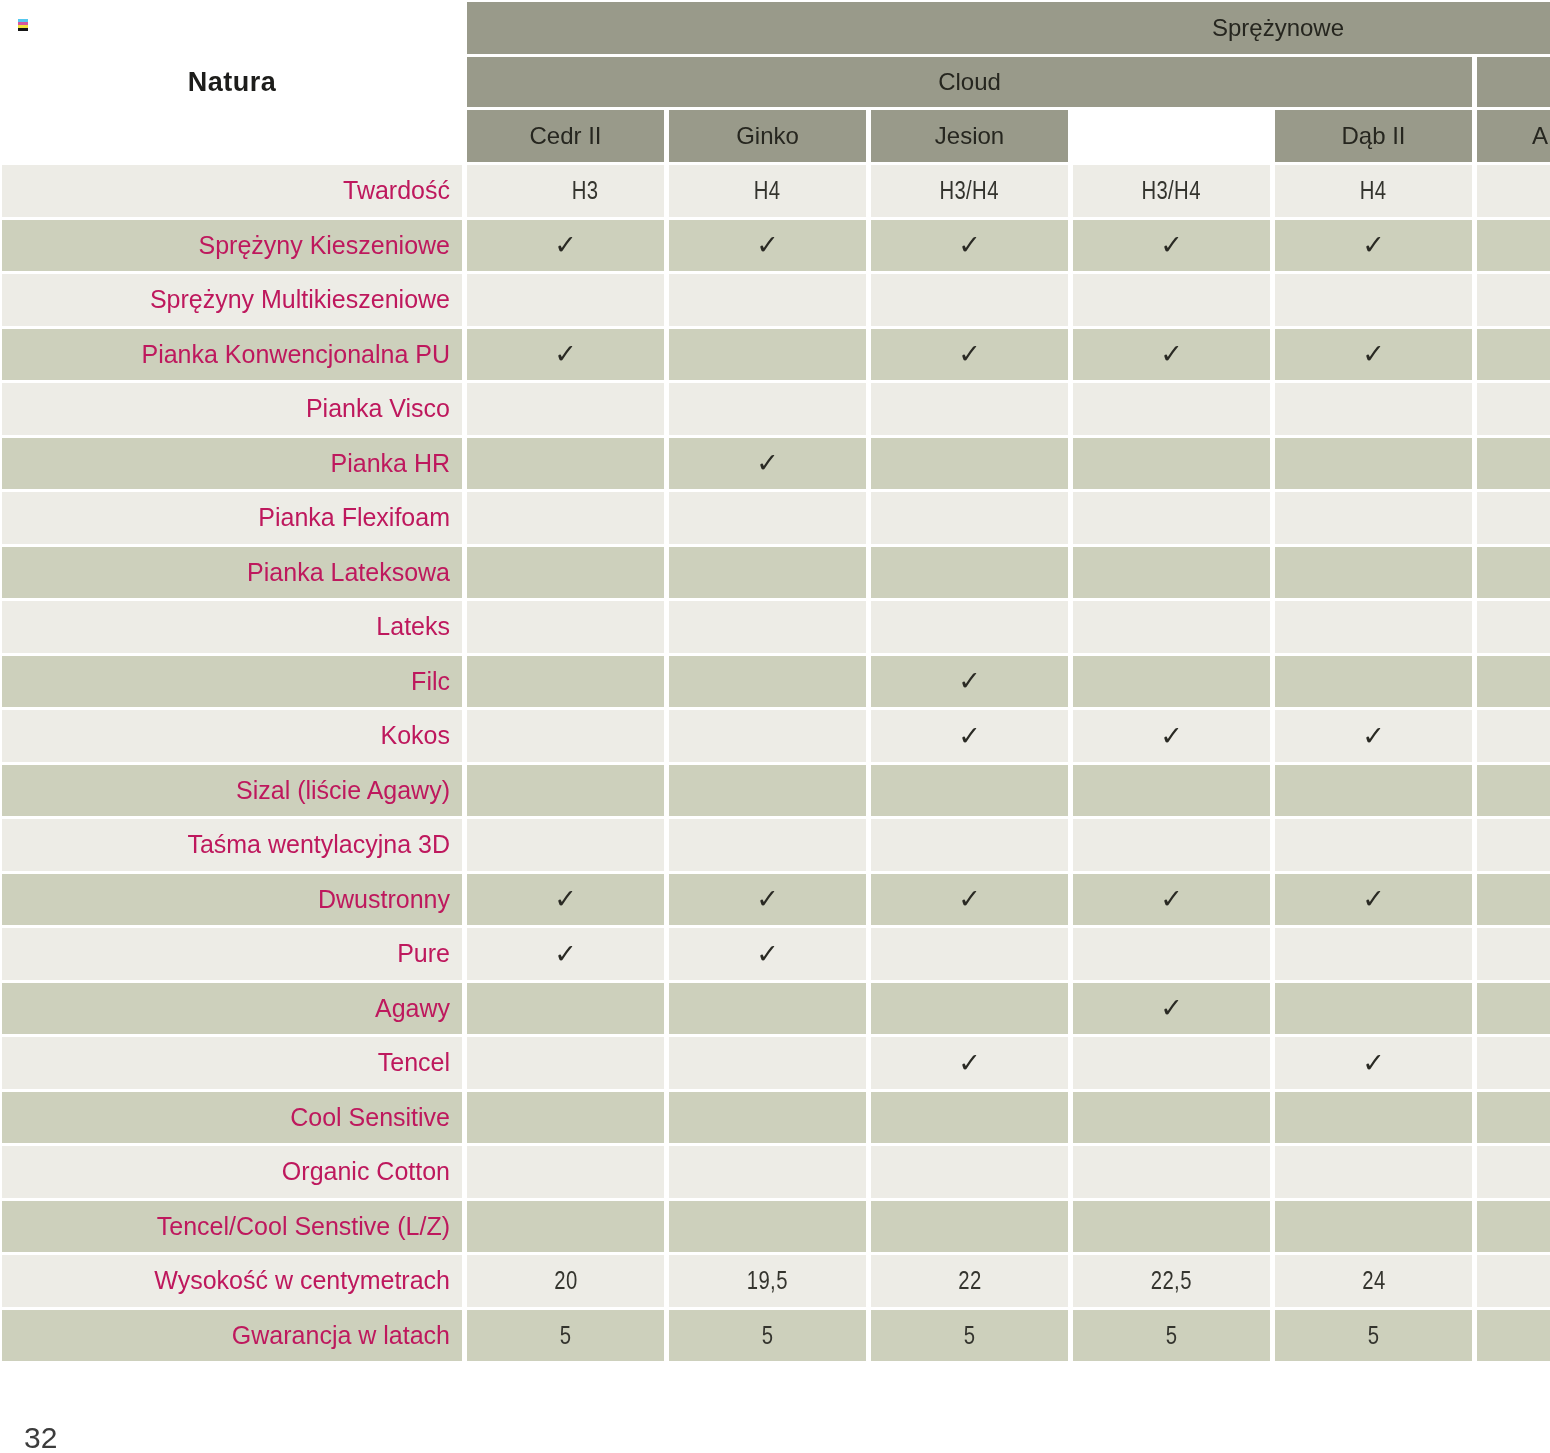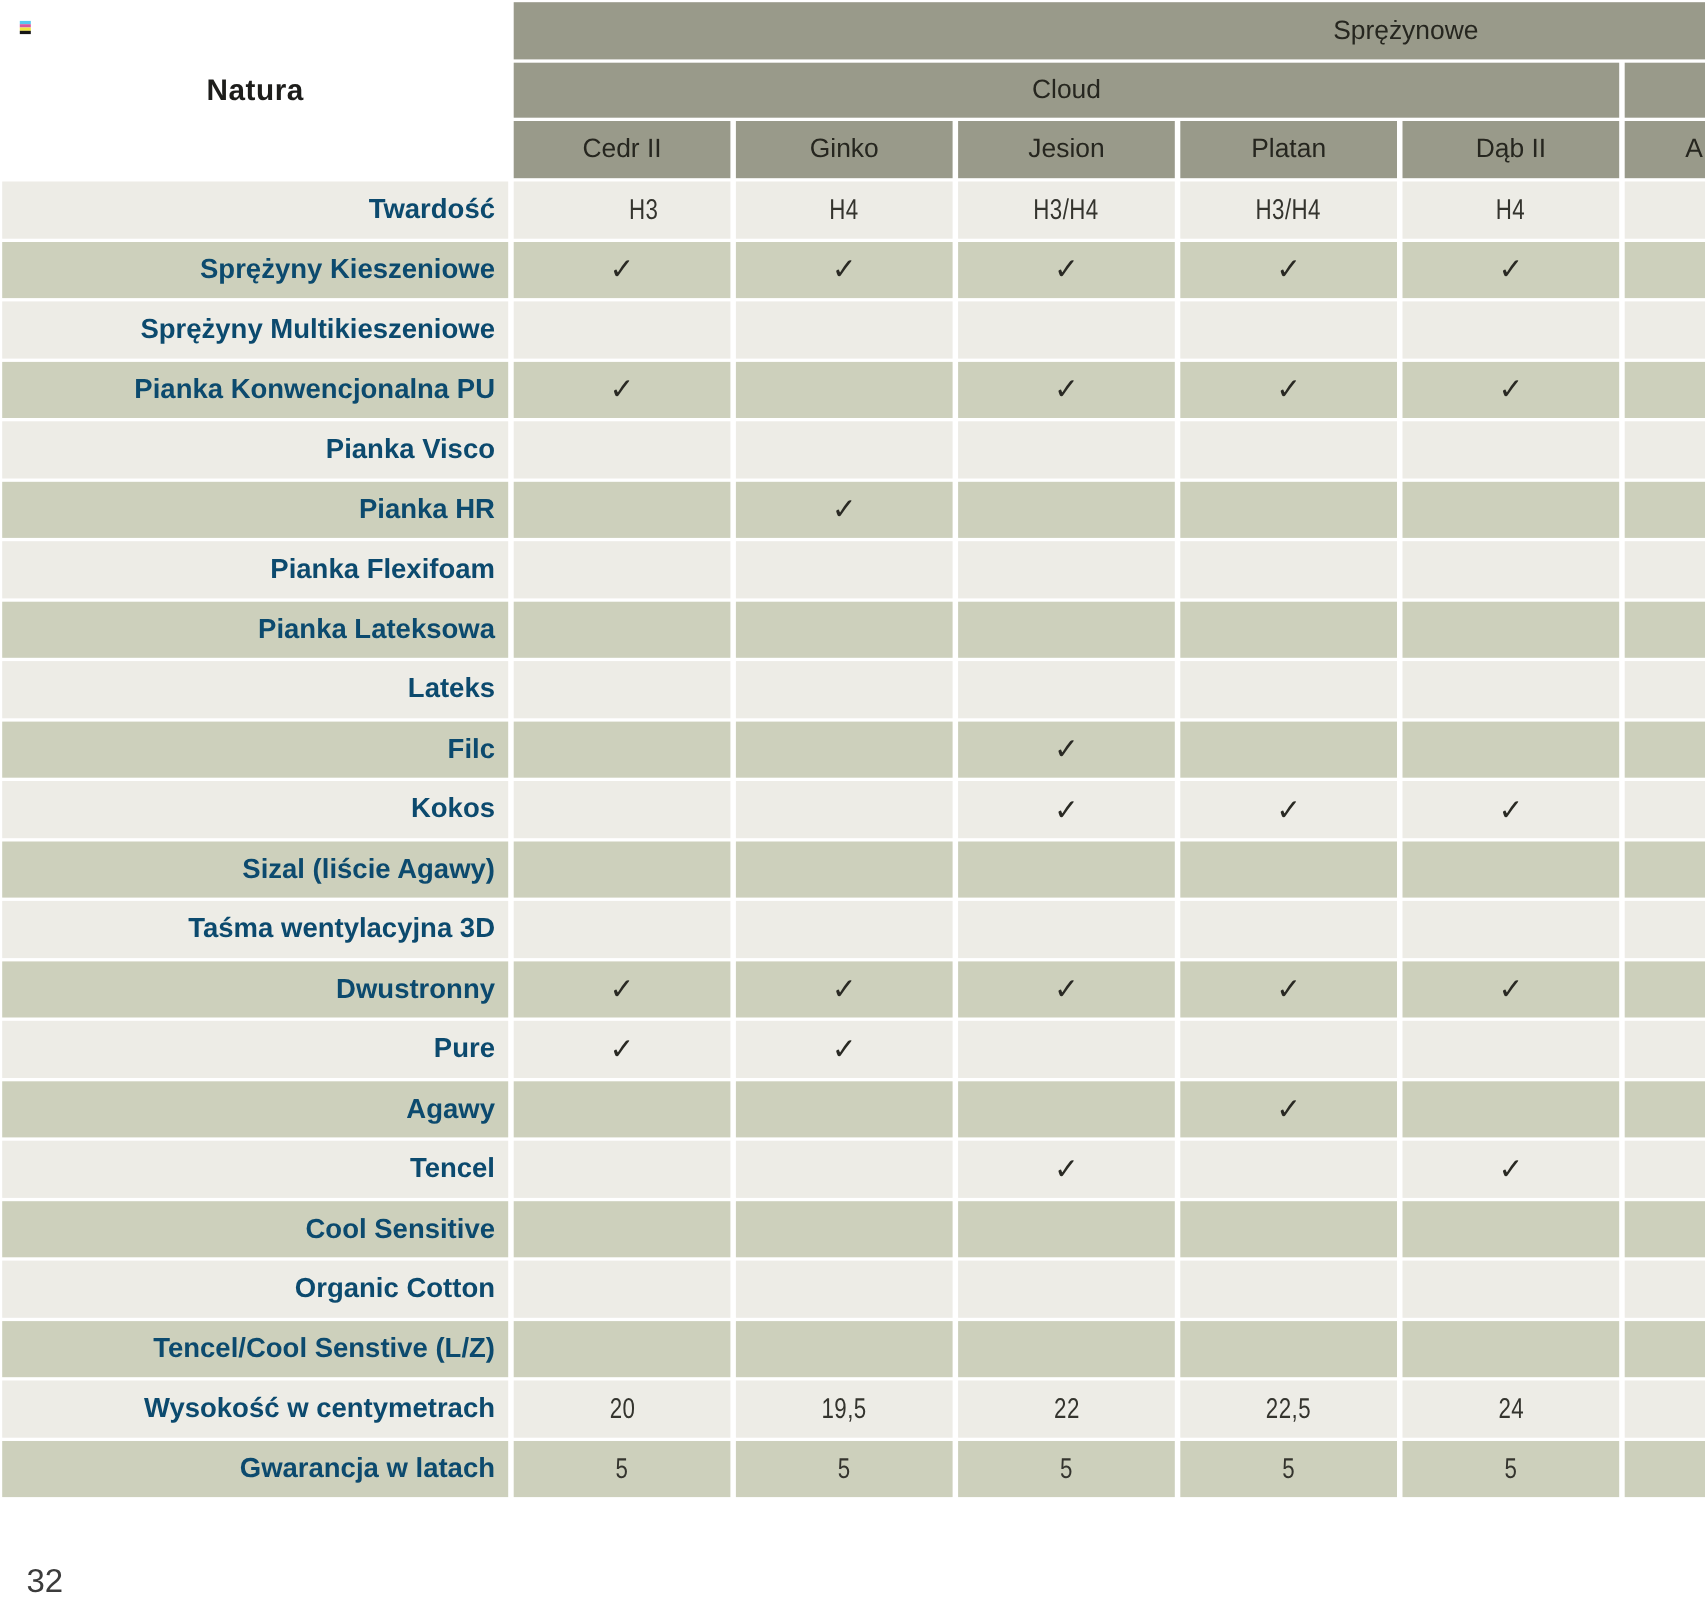--- a/index.html
+++ b/index.html
@@ -32,21 +32,21 @@
   .group .gtxt{position:absolute;left:811px;top:50%;transform:translate(-50%,-50%);white-space:nowrap;}
   .pocket{grid-area:2/2/3/7;}
   .partial-sub{grid-area:2/7/3/8;}
   .colh{grid-row:3;}
   .partial-colh{grid-row:3;grid-column:7;justify-content:flex-start;padding-left:55px;box-sizing:border-box;}
 
   
   .light{background:#edece6;}
   .green{background:#cdd0bc;}
   .label-cell{justify-content:flex-end;padding-right:12px;box-sizing:border-box;
-              font-weight:700;font-size:25px;color:#0c4a6e;white-space:nowrap;}
+              font-weight:400;font-size:25px;color:#be185d;white-space:nowrap;}
   .val{font-size:26px;color:#34342e;display:inline-block;transform:scaleX(0.78);
        white-space:nowrap;letter-spacing:0.5px;}
   .check{font-size:27px;color:#2a2a24;font-weight:400;}
 
   
   .page-number{position:absolute;left:24px;top:1421px;font-size:30px;color:#3c3c3c;}
 </style>
 </head>
 <body>
 
@@ -70,23 +70,20 @@
   <div class="cell hd partial-sub"></div>
 
 <div class="cell hd colh" style="grid-area: 3 / 2;">
       <span>Cedr II</span>
     </div>
     <div class="cell hd colh" style="grid-area: 3 / 3;">
       <span>Ginko</span>
     </div>
     <div class="cell hd colh" style="grid-area: 3 / 4;">
       <span>Jesion</span>
-    </div>
-    <div class="cell hd colh" style="grid-area: 3 / 5;">
-      <span>Platan</span>
     </div>
     <div class="cell hd colh" style="grid-area: 3 / 6;">
       <span>Dąb II</span>
     </div>
     <div class="cell hd partial-colh" style="grid-area: 3 / 7;">
       <span>A</span>
     </div>
     <div class="cell label-cell light" style="grid-area: 4 / 1;">Twardość</div>
     <div class="cell light" style="grid-area: 4 / 2; padding-left: 40px;">
       <span class="val">H3</span>

